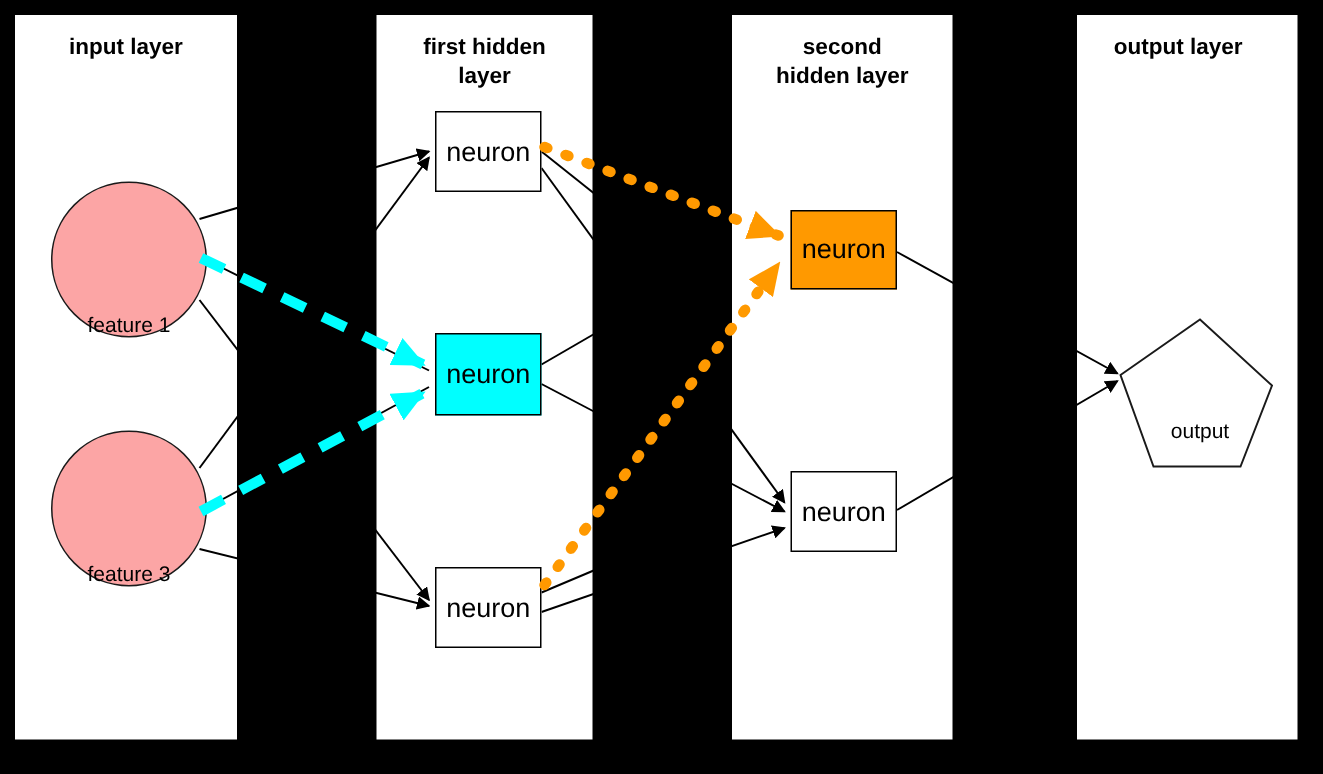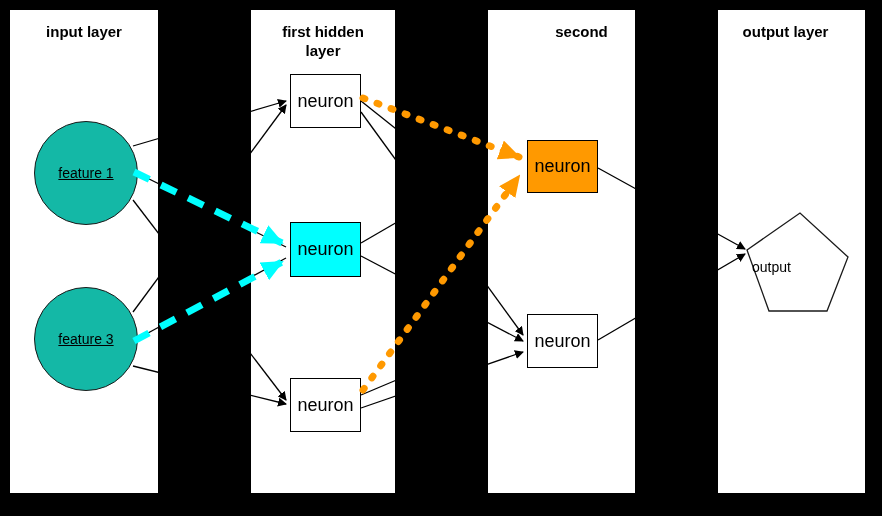--- a/index.html
+++ b/index.html
@@ -34,59 +34,61 @@
     align-items:center;
     justify-content:center;
     font-size:18px;
     color:#000;
   }
   .circle-node{
     position:absolute;
     border:1.2px solid #1a1a1a;
     border-radius:50%;
     box-sizing:border-box;
-    background:#14b8a6;
+    background:#fca5a5;
     display:flex;
-    align-items:center;
+    align-items:flex-end;
     justify-content:center;
     font-size:14px;
     color:#000;
-    text-decoration:underline;
   }
   svg.overlay{
     position:absolute;
     left:0;top:0;
     width:882px;height:516px;
     pointer-events:none;
   }
   .pent-label{
     position:absolute;
+    text-align:center;
     font-size:14px;
     color:#000;
+    margin-top:20px;
   }
 </style>
 </head>
 <body>
 
 <div id="stage">
 
   <div class="panel" style="left:10px;top:10px;width:148px;height:483px;"></div>
   <div class="panel" style="left:251px;top:10px;width:144px;height:483px;"></div>
   <div class="panel" style="left:488px;top:10px;width:147px;height:483px;"></div>
   <div class="panel" style="left:718px;top:10px;width:147px;height:483px;"></div>
 
   <div class="panel-title" style="left:251px;width:144px;top:22px;">
     <div>first hidden</div>
     <div>layer</div>
   </div>
 
   <div class="panel-title" style="left:10px;width:148px;top:22px;">input layer</div>
 
-  <div class="panel-title" style="left:488px;width:147px;top:22px;padding-left:20px;">
+  <div class="panel-title" style="left:488px;width:147px;top:22px;">
     <div>second</div>
+    <div>hidden layer</div>
   </div>
 
   <div class="panel-title" style="left:718px;width:135px;top:22px;">output layer</div>
 
   <svg class="overlay" viewBox="0 0 882 516">
     <defs>
       <marker id="arrowBlack" markerWidth="9" markerHeight="9" refX="8" refY="4.5" orient="auto" markerUnits="userSpaceOnUse">
         <path d="M0,0 L9,4.5 L0,9 z" fill="#000"></path>
       </marker>
       <marker id="arrowCyan" markerWidth="22" markerHeight="20" refX="20" refY="10" orient="auto" markerUnits="userSpaceOnUse">

